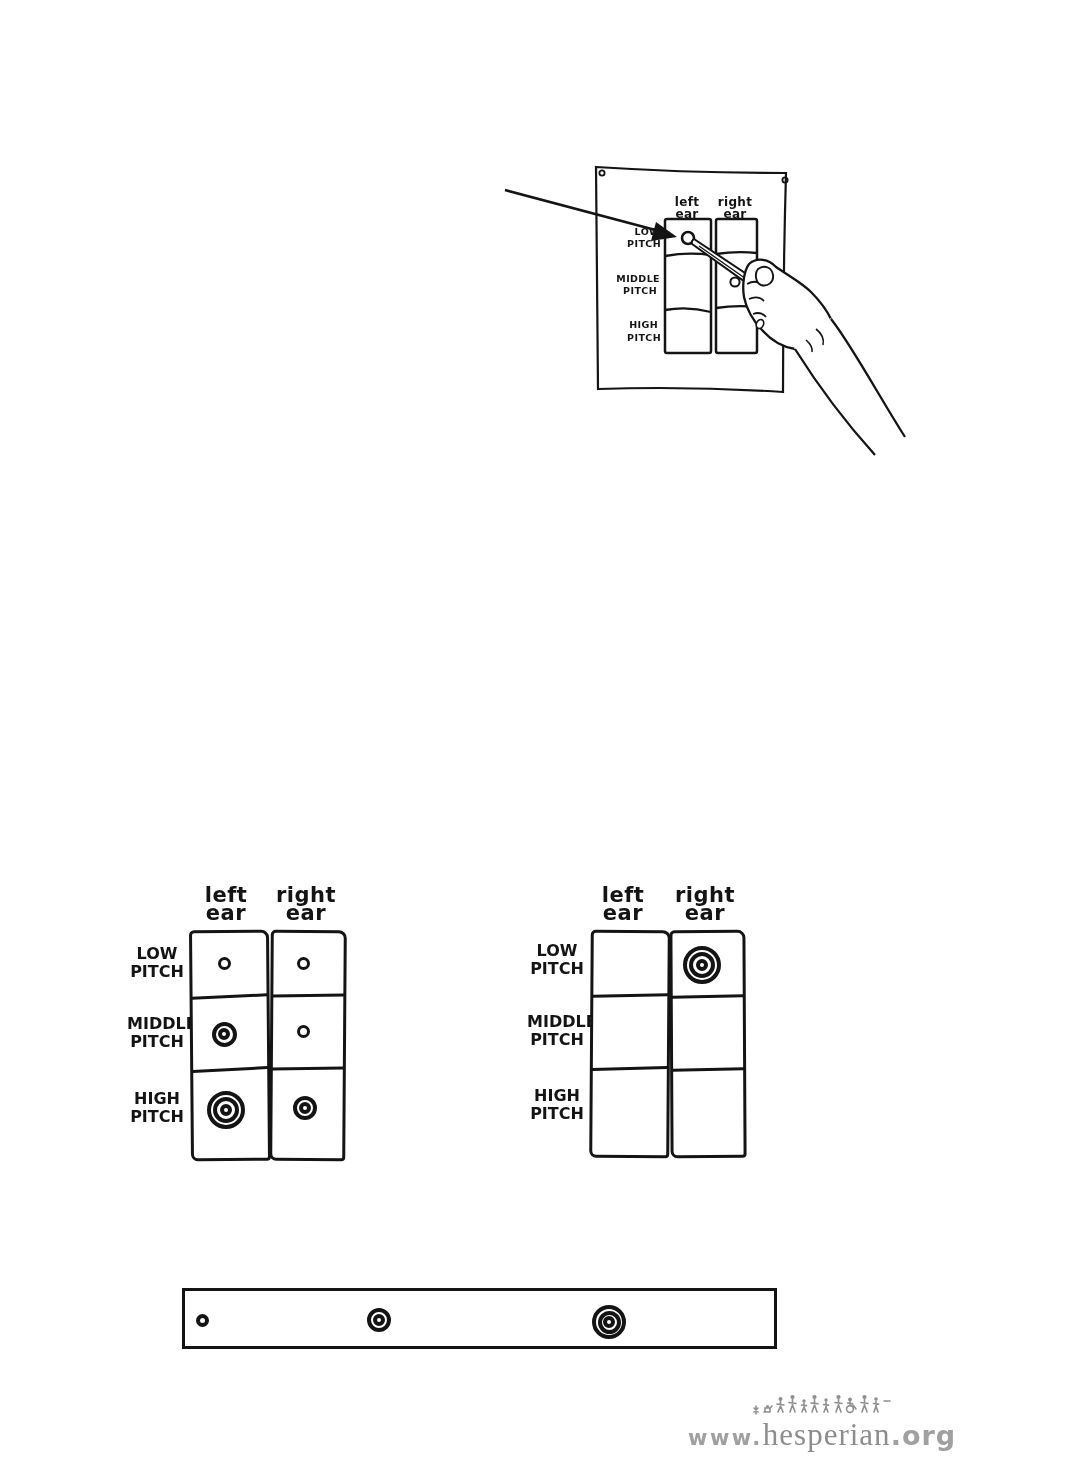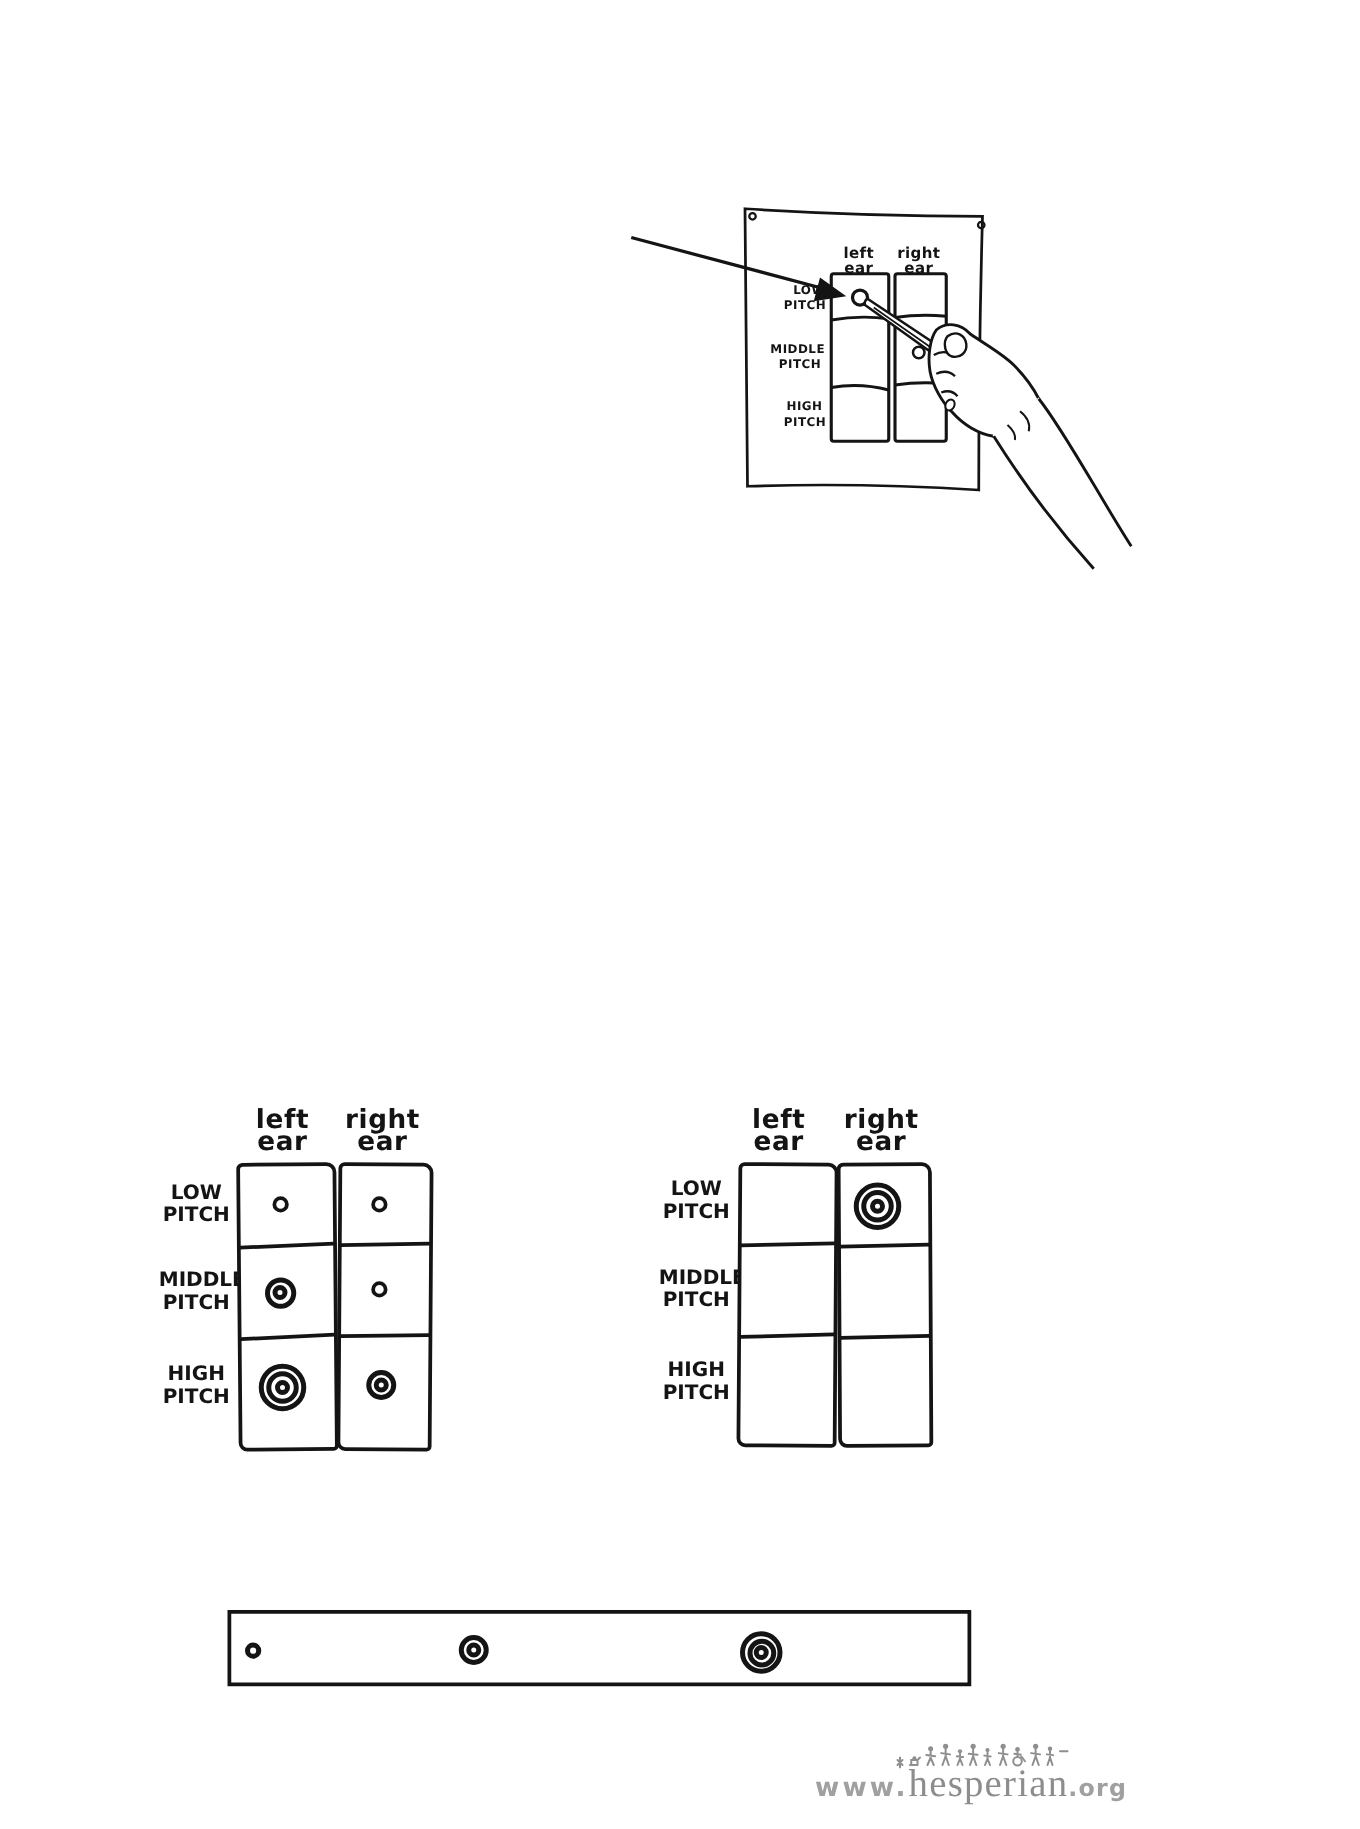--- a/index.html
+++ b/index.html
@@ -24,26 +24,26 @@
   
   .mark{position:absolute;width:0;height:0;}
   .mark .ringc{position:absolute;left:0;top:0;box-sizing:border-box;border-style:solid;
                border-color:#141414;border-radius:50%;background:transparent;}
 
   
   .legend{position:absolute;left:182px;top:1288px;width:589px;height:55px;
           border:3px solid #141414;background:#fff;}
 
   
-  .logo{position:absolute;left:652px;top:1392px;width:240px;height:52px;}
+  .logo{position:absolute;left:688px;top:1392px;width:240px;height:52px;}
   .logo-figures{position:absolute;left:64px;top:1px;}
   .logo-text{position:absolute;left:0;top:10px;display:flex;align-items:baseline;white-space:nowrap;}
   .logo-www{font-size:21px;font-weight:bold;color:#a0a0a0;letter-spacing:2.5px;}
   .logo-word{font-family:"Liberation Serif","DejaVu Serif",serif;font-size:31px;color:#8d8d8d;letter-spacing:1px;}
-  .logo-org{font-size:19px;font-weight:bold;color:#a0a0a0;letter-spacing:1px;margin-top:18px;}
+  .logo-org{font-size:27px;font-weight:bold;color:#a0a0a0;letter-spacing:1px;margin-top:18px;}
 </style>
 </head>
 <body>
 
 <div class="page">
 
   <svg class="illus" width="420" height="315" viewBox="0 0 420 315">
 
     <path d="M101,9 Q196,15 291,15 Q288,122 288,234 Q194,228 103,231 Q102,118 101,9 Z" fill="#ffffff" stroke="#141414" stroke-width="2.2"></path>
     <circle cx="107" cy="15" r="2.6" fill="none" stroke="#141414" stroke-width="1.8"></circle>

